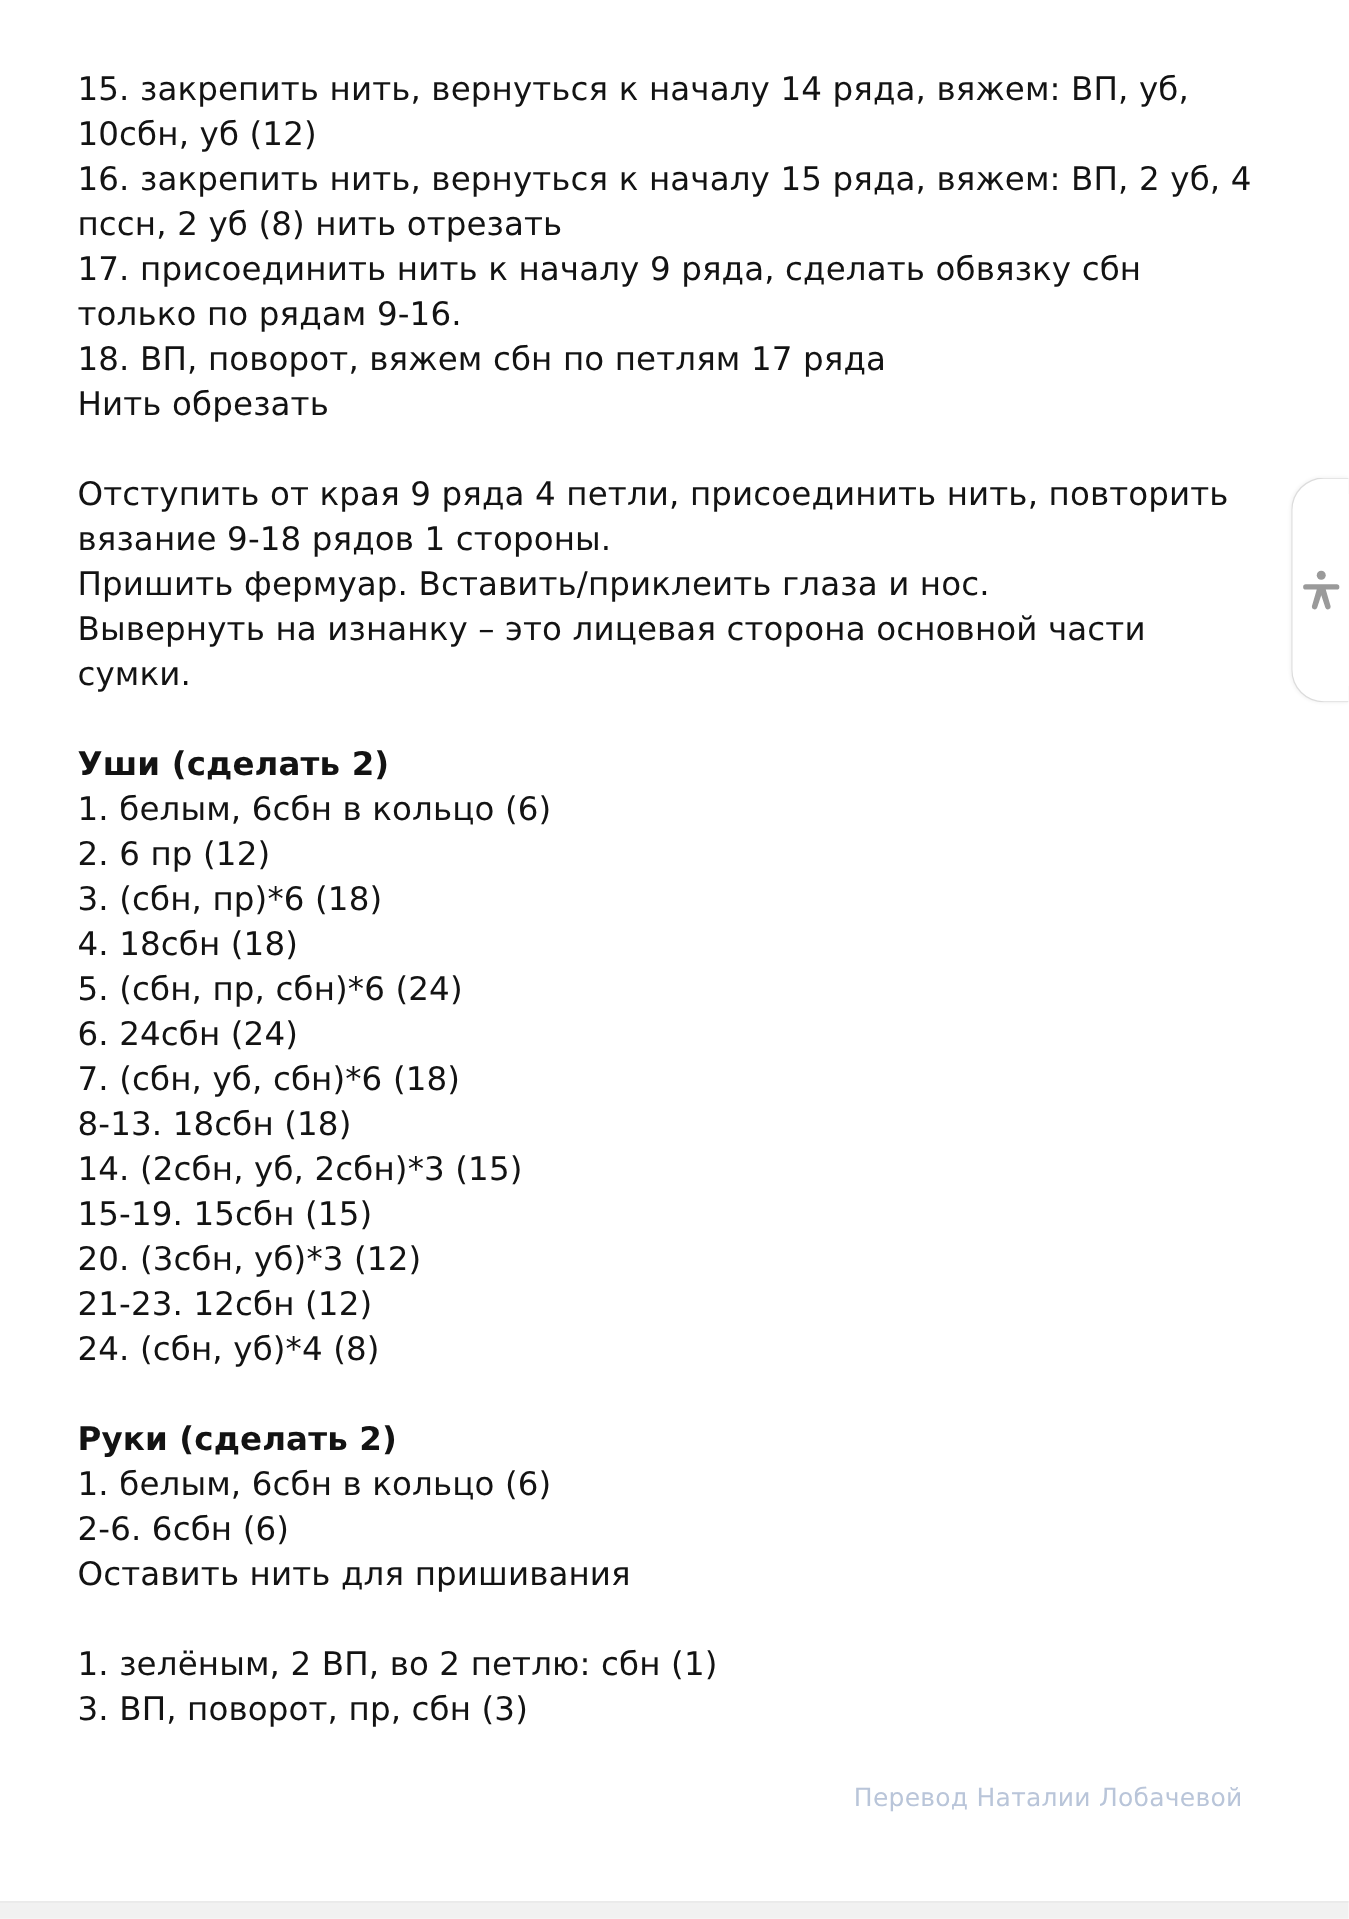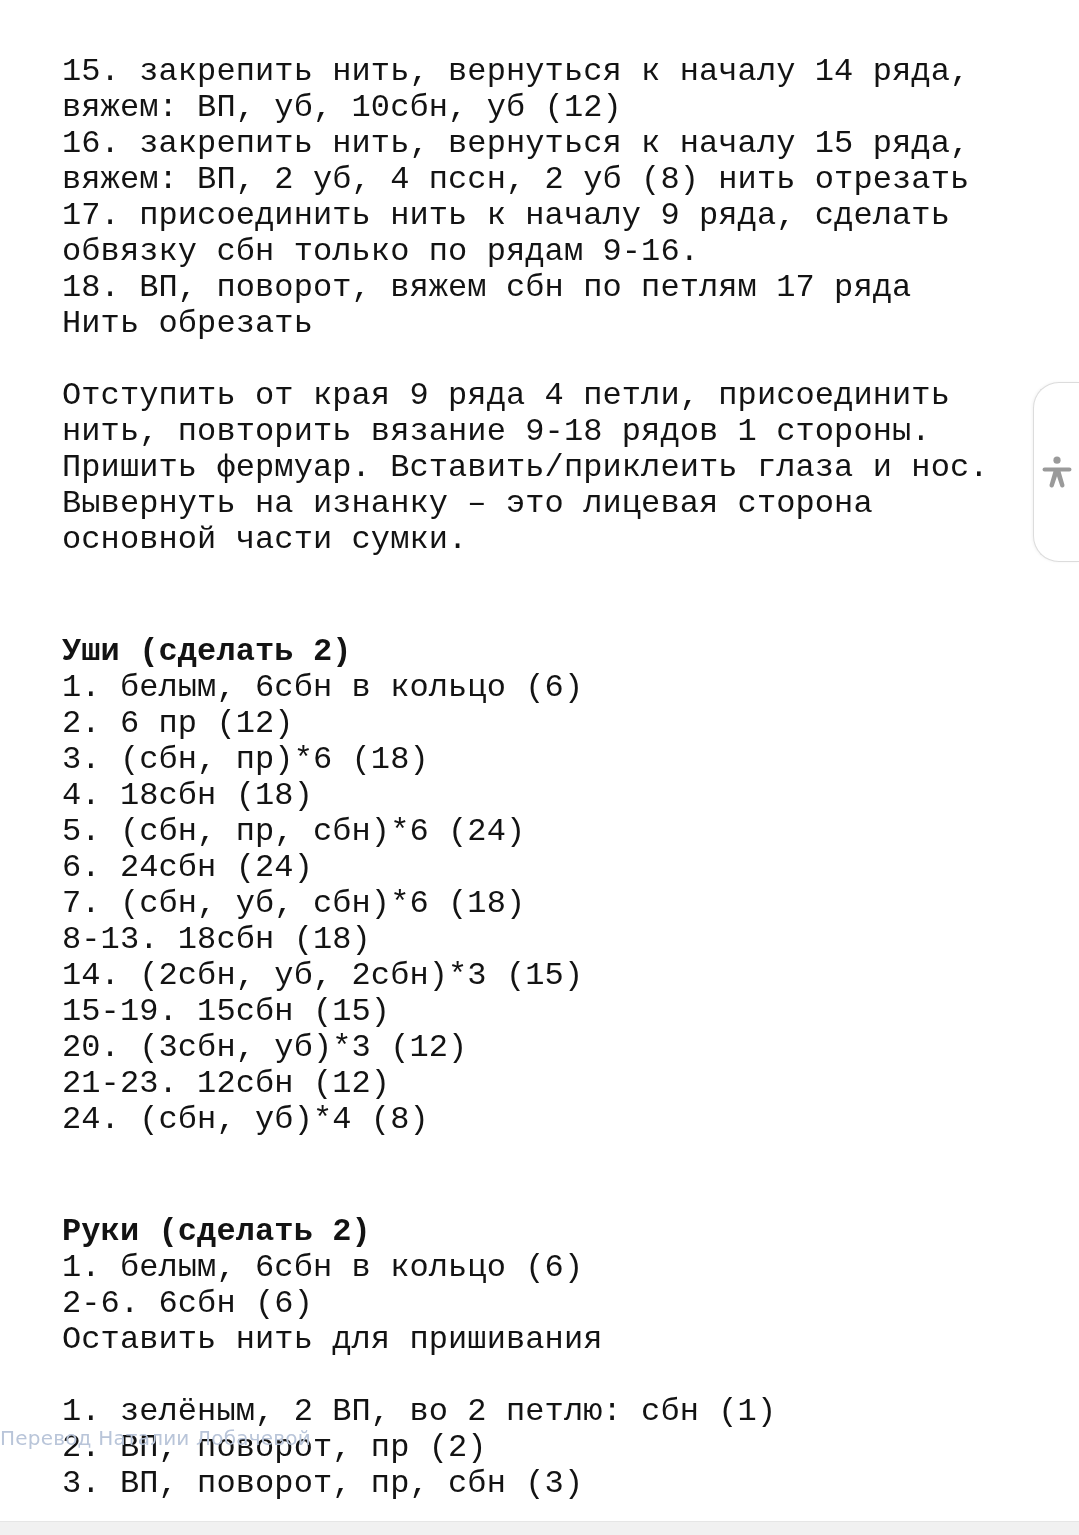--- a/index.html
+++ b/index.html
@@ -26,45 +26,43 @@
   }
 
   .content {
     position: absolute;
     left: 62px;
     top: 54px;
     width: 952px;
   }
 
   .line {
-    font-size: 32px;
+    font-size: 26px;
     line-height: 36px;
     letter-spacing: 0.1px;
     color: #131313;
     white-space: pre-wrap;
     word-wrap: break-word;
-    font-family: Liberation Mono, monospace;
   }
 
   .line.heading {
     font-weight: bold;
-    margin-top: 40px;
   }
 
   .spacer {
     height: 36px;
   }
 
   
   .credit {
     position: absolute;
     left: 0;
     top: 1424px;
     width: 994px;
-    text-align: left;
+    text-align: right;
     font-size: 20px;
     line-height: 28px;
     color: #b9c5d9;
     letter-spacing: 0.2px;
   }
 
   
   .bottom-band {
     position: absolute;
     left: 0;
@@ -129,21 +127,20 @@
       <div class="line">20. (3сбн, уб)*3 (12)</div>
       <div class="line">21-23. 12сбн (12)</div>
       <div class="line">24. (сбн, уб)*4 (8)</div>
       <div class="spacer"></div>
       <div class="line heading">Руки (сделать 2)</div>
       <div class="line">1. белым, 6сбн в кольцо (6)</div>
       <div class="line">2-6. 6сбн (6)</div>
       <div class="line">Оставить нить для пришивания</div>
       <div class="spacer"></div>
       <div class="line">1. зелёным, 2 ВП, во 2 петлю: сбн (1)</div>
-      <div class="line">2. ВП, поворот, пр (2)</div>
       <div class="line">3. ВП, поворот, пр, сбн (3)</div>
     </div>
 
   <div class="credit">Перевод Наталии Лобачевой</div>
 
   <div class="bottom-band"></div>
 
   <div class="a11y-tab">
     <span class="glyph">
       <svg viewBox="0 0 30 34" width="30" height="34" aria-hidden="true">

